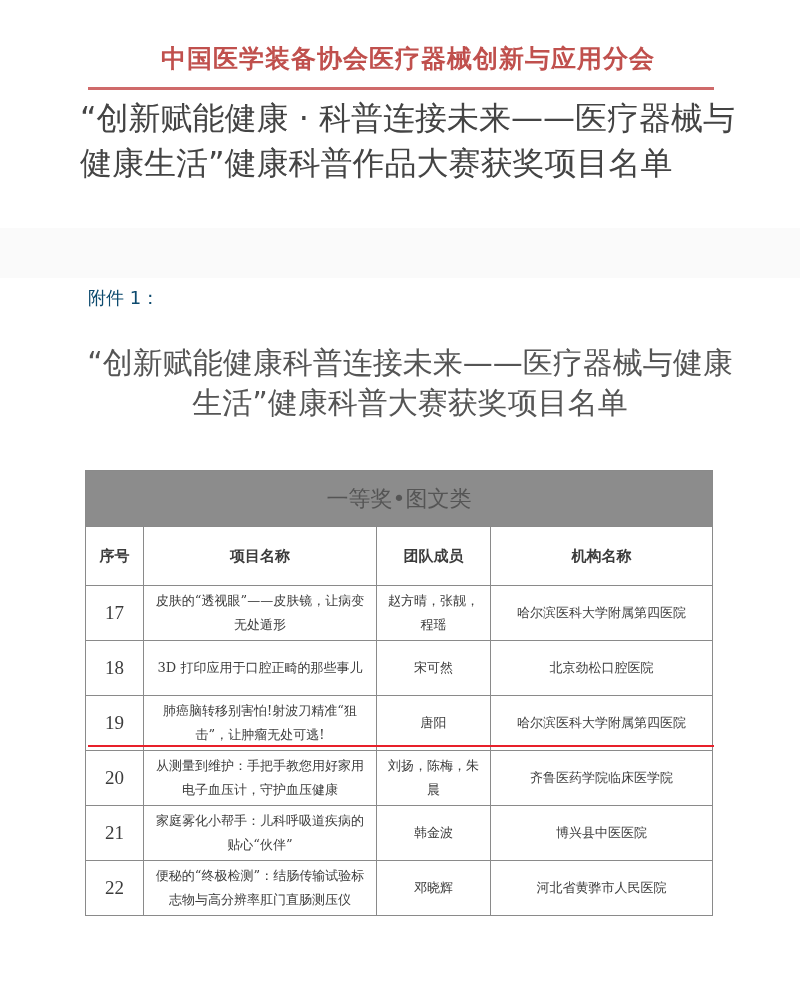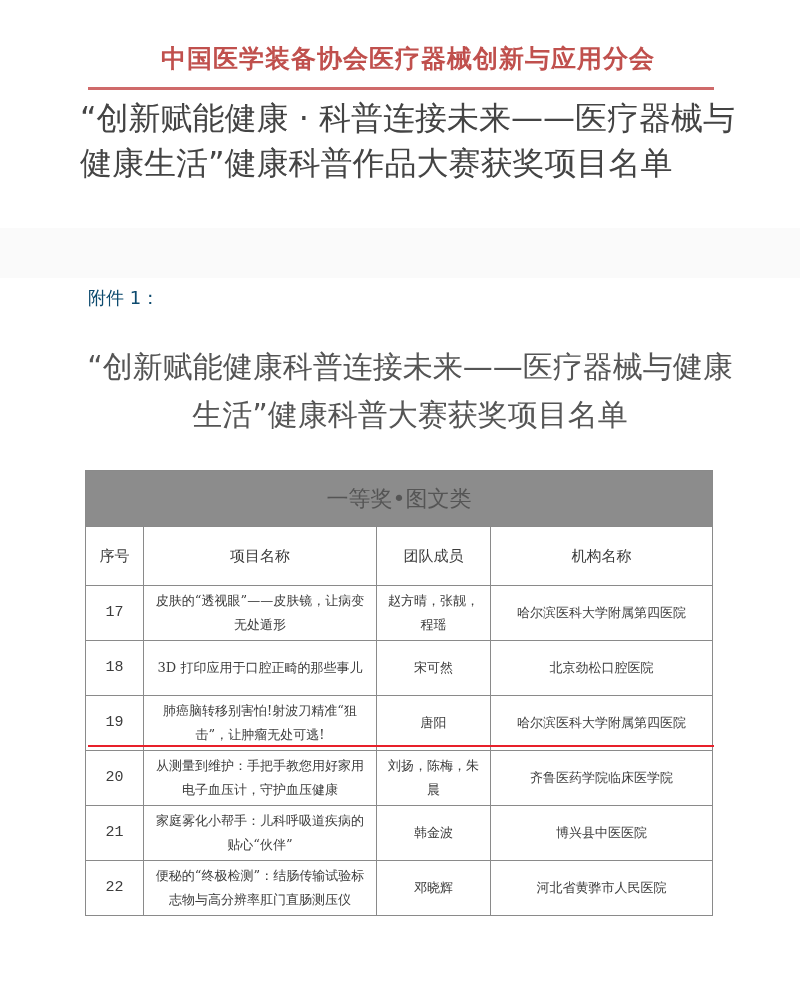--- a/index.html
+++ b/index.html
@@ -28,41 +28,41 @@
     position: absolute; left: 0; top: 228px; width: 800px; height: 50px;
     background: #fafafa;
   }
   .attachment {
     position: absolute; left: 88px; top: 286px;
     font-size: 18px; color: #0c4a6e;
   }
   .sub-title {
     position: absolute; left: 80px; top: 343px; width: 660px;
     text-align: center; color: #555;
-    font-size: 30px; line-height: 48px;
+    font-size: 30px; line-height: 40px;
   }
   table.awards {
     position: absolute; left: 85px; top: 470px; width: 627px;
     border-collapse: collapse; table-layout: fixed;
     font-family: "DejaVu Serif", "Liberation Serif", serif;
   }
   table.awards td, table.awards th {
     border: 1.5px solid #8a8a8a;
     text-align: center; vertical-align: middle;
     color: #3c3c3c;
     padding: 0 6px;
   }
   .band-cell {
     background: #8c8c8c; height: 55px;
     font-family: "DejaVu Sans", "Liberation Sans", sans-serif;
     font-size: 22px; color: #555 !important; font-weight: normal;
   }
-  .head-row th { height: 58px; font-size: 15px; font-weight: normal; }
+  .head-row th { height: 58px; font-size: 15px; font-weight: bold; }
   .data-row td { height: 54px; font-size: 13px; line-height: 24px; }
-  .data-row td.num { font-family: Liberation Mono, monospace; font-size: 15px; }
+  .data-row td.num { font-family: Liberation Serif, serif; font-size: 19px; }
   .red-underline {
     position: absolute; left: 88px; top: 745px; width: 626px; height: 2px;
     background: #e8202a;
   }
 </style>
 </head>
 <body>
 
 <div class="org-title">中国医学装备协会医疗器械创新与应用分会</div>
 <div class="red-rule"></div>

